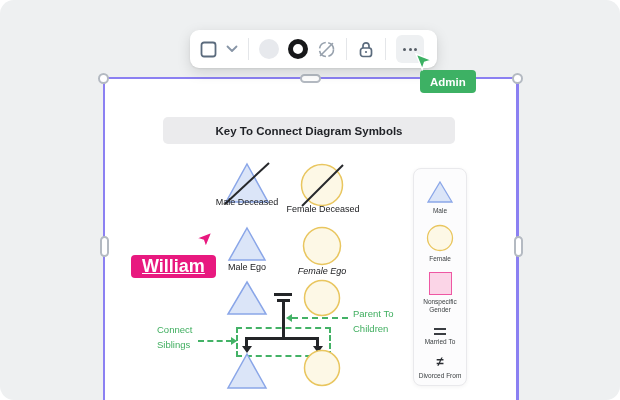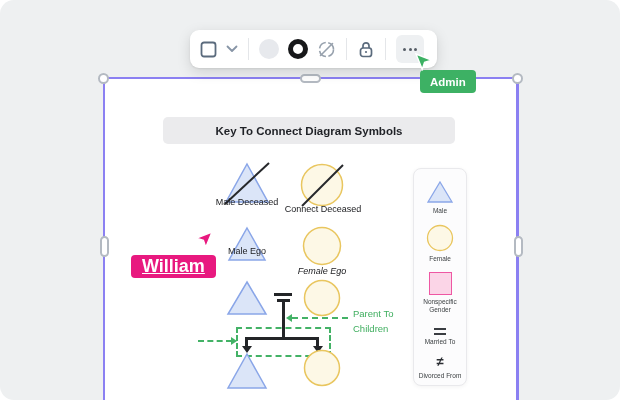--- a/index.html
+++ b/index.html
@@ -144,26 +144,26 @@
   <svg class="shape" style="left:223px; top:160px;" width="48" height="46" viewBox="0 0 48 46">
     <polygon points="24,4 45,42 3,42" fill="#dbe5f8" stroke="#8aa6e8" stroke-width="1.5"></polygon>
     <line x1="2" y1="44" x2="46" y2="3" stroke="#26282b" stroke-width="2"></line>
   </svg>
   <div class="slabel" style="left:200px; top:197px; width:94px;">Male Deceased</div>
 
   <svg class="shape" style="left:298px; top:161px;" width="48" height="48" viewBox="0 0 48 48">
     <circle cx="24" cy="24" r="20.5" fill="#fdf8e6" stroke="#e9c65f" stroke-width="1.5"></circle>
     <line x1="4" y1="45" x2="45" y2="4" stroke="#26282b" stroke-width="2"></line>
   </svg>
-  <div class="slabel" style="left:278px; top:204px; width:90px;">Connect Deceased</div>
+  <div class="slabel" style="left:278px; top:204px; width:90px;">Female Deceased</div>
 
   <svg class="shape" style="left:227px; top:226px;" width="40" height="36" viewBox="0 0 40 36">
     <polygon points="20,2 38,34 2,34" fill="#dbe5f8" stroke="#8aa6e8" stroke-width="1.5"></polygon>
   </svg>
-  <div class="slabel" style="left:215px; top:246px; width:64px;">Male Ego</div>
+  <div class="slabel" style="left:215px; top:262px; width:64px;">Male Ego</div>
 
   <svg class="shape" style="left:302px; top:226px;" width="40" height="40" viewBox="0 0 40 40">
     <circle cx="20" cy="20" r="18.5" fill="#fdf8e6" stroke="#e9c65f" stroke-width="1.5"></circle>
   </svg>
   <div class="slabel" style="left:291px; top:266px; width:62px;font-style:italic;">Female Ego</div>
 
   <svg class="shape" style="left:226px; top:280px;" width="42" height="36" viewBox="0 0 42 36">
     <polygon points="21,2 40,34 2,34" fill="#dbe5f8" stroke="#8aa6e8" stroke-width="1.5"></polygon>
   </svg>
   <svg class="shape" style="left:303px; top:279px;" width="38" height="38" viewBox="0 0 38 38">
@@ -184,20 +184,21 @@
     <polygon points="21,2 40,36 2,36" fill="#dbe5f8" stroke="#8aa6e8" stroke-width="1.5"></polygon>
   </svg>
   <svg class="shape" style="left:303px; top:349px;" width="38" height="38" viewBox="0 0 38 38">
     <circle cx="19" cy="19" r="17.5" fill="#fdf8e6" stroke="#e9c65f" stroke-width="1.5"></circle>
   </svg>
 
   <div class="ann" style="left:353px; top:306px; width:70px;">Parent To Children</div>
   <div class="dash-line" style="left:292px; top:317px; width:56px;"></div>
   <div class="dash-head-left" style="left:286px; top:314px;"></div>
 
+  <div class="ann" style="left:157px; top:322px; width:48px;">Connect Siblings</div>
   <div class="dash-line" style="left:198px; top:340px; width:34px;"></div>
   <div class="dash-head-right" style="left:231px; top:337px;"></div>
 
   <div class="legend">
     <div class="lg-item">
       <svg width="28" height="24" viewBox="0 0 28 24">
         <polygon points="14,2 26,22 2,22" fill="#dbe5f8" stroke="#8aa6e8" stroke-width="1.3"></polygon>
       </svg>
       <div class="lg-label">Male</div>
     </div>

